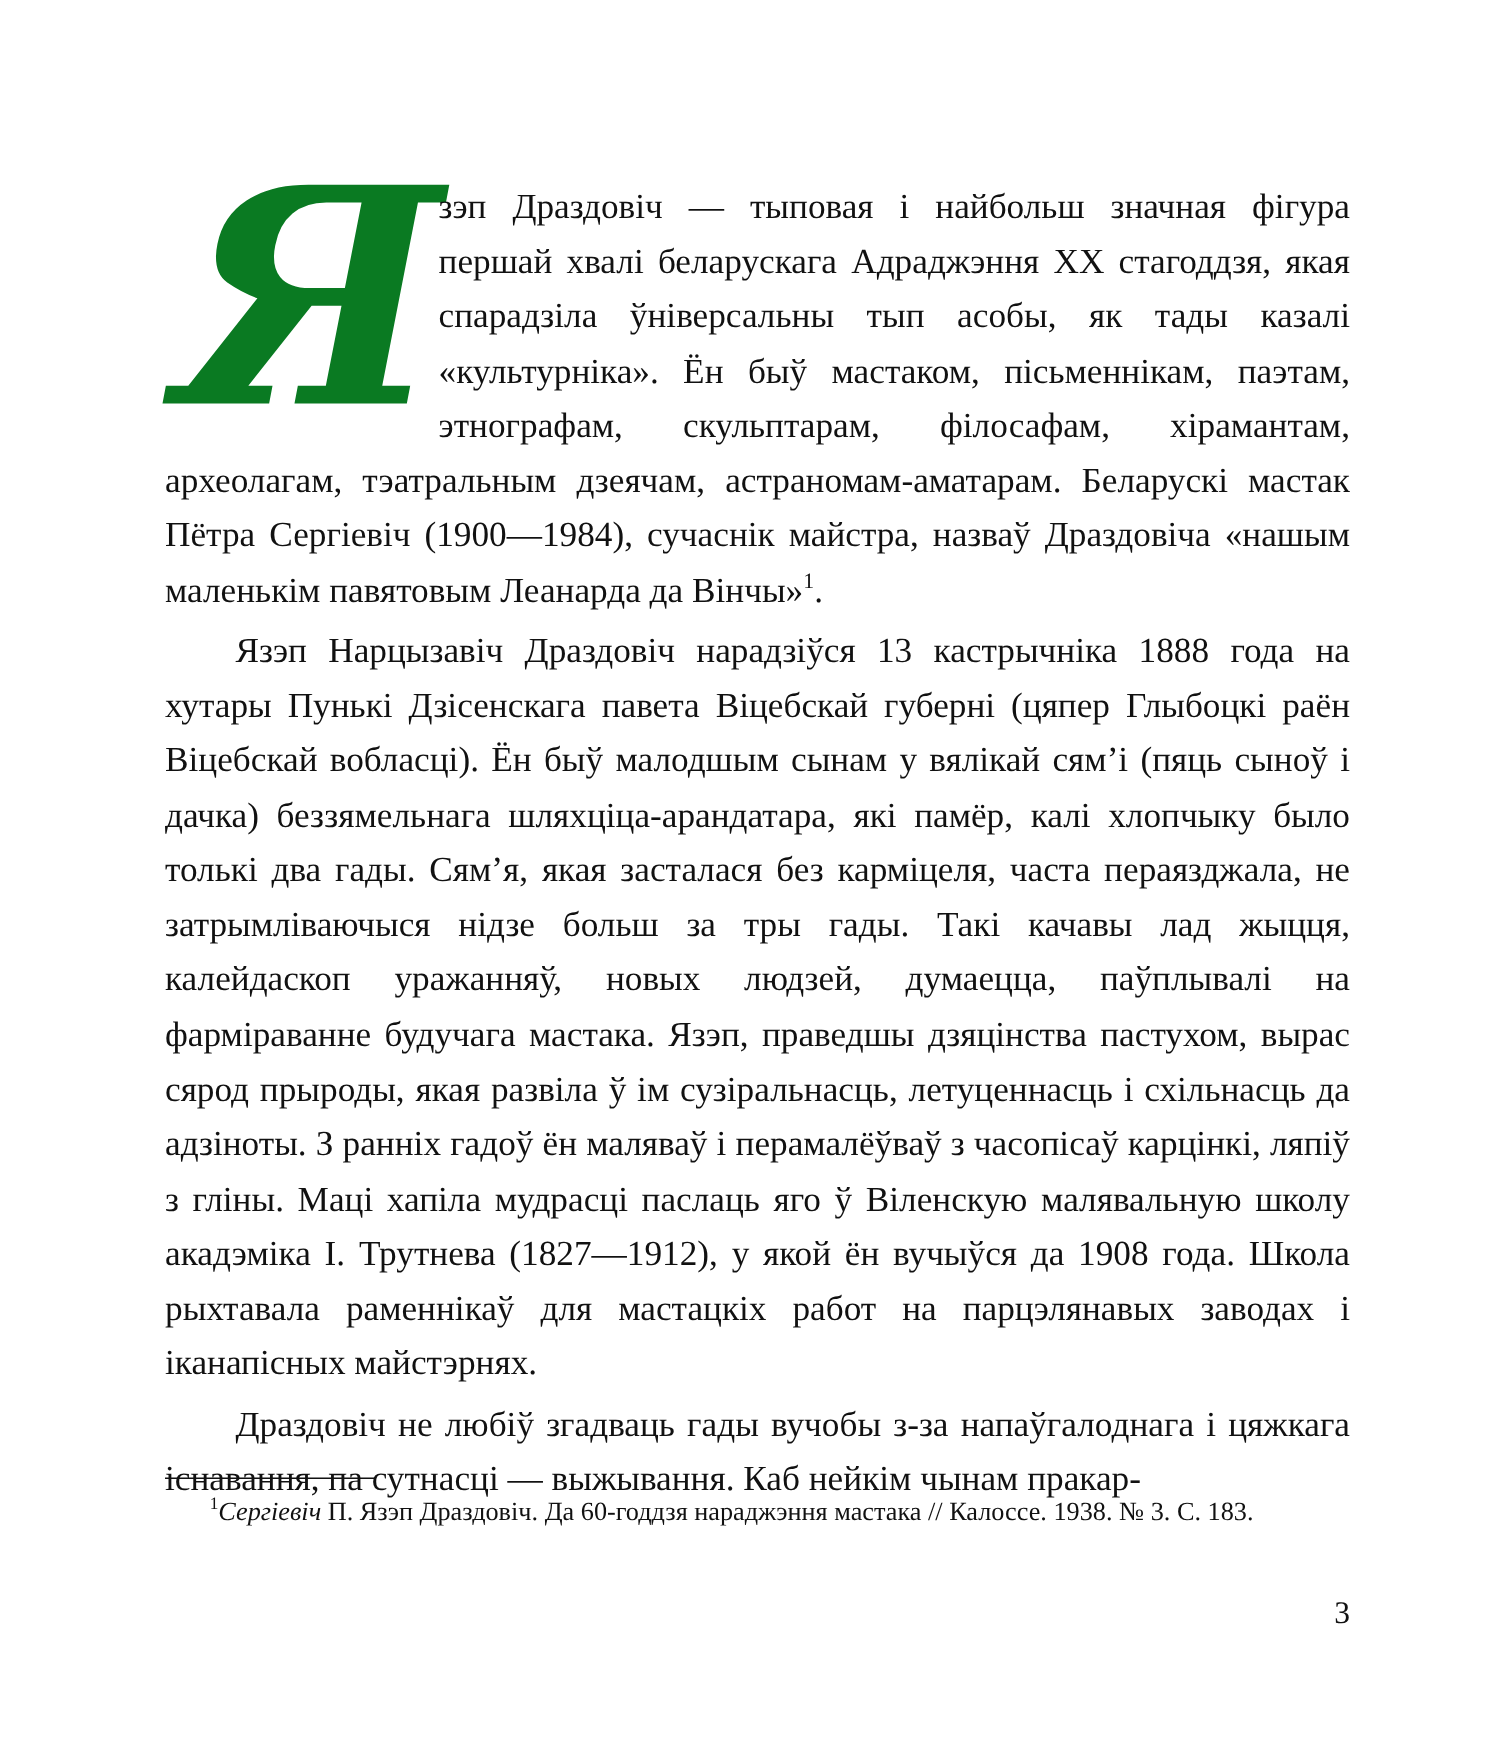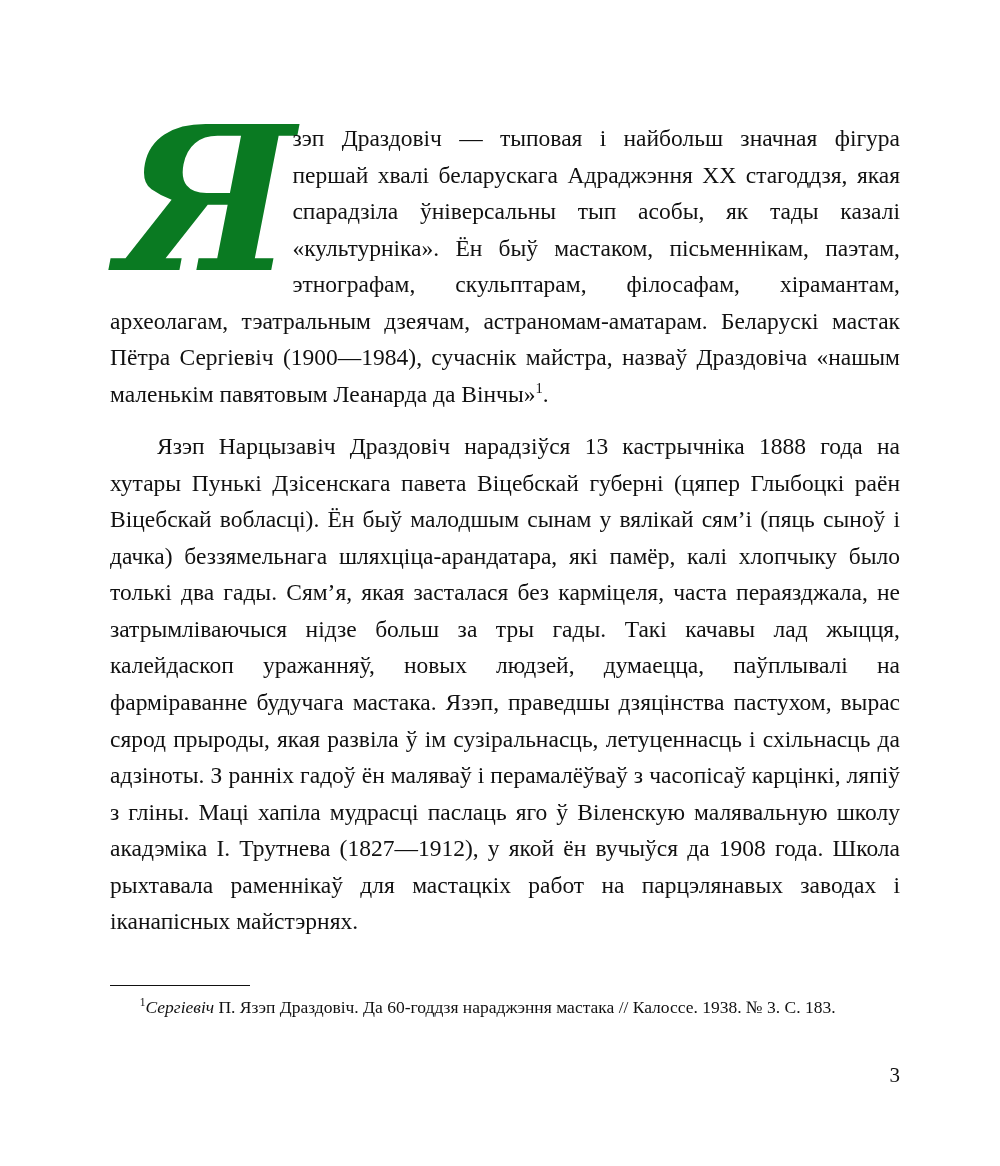--- a/index.html
+++ b/index.html
@@ -42,21 +42,21 @@
   .para {
     font-size: 23.5px;
     line-height: 1.555;
     text-align: justify;
     text-justify: inter-word;
     margin: 0;
     hyphens: manual;
   }
   .para + .para {
     text-indent: 2.0em;
-    margin-top: 16px;
+    margin-top: 4px;
   }
   .para.first {
     text-indent: 0;
   }
   sup {
     font-size: 0.62em;
     vertical-align: super;
     line-height: 0;
   }
   .footnote-area {
@@ -95,20 +95,21 @@
   }
 </style>
 </head>
 <body>
 
 <div class="page">
 
   <div class="content">
     <p class="para first"><span class="dropcap">Я</span><span>зэп Драздовіч — тыповая і найбольш значная фігура першай хвалі беларускага Адраджэння XX стагоддзя, якая спарадзіла ўніверсальны тып асобы, як тады казалі «культурніка». Ён быў мастаком, пісьменнікам, паэтам, этнографам, скульптарам, філосафам, хірамантам, археолагам, тэатральным дзеячам, астраномам-аматарам. Беларускі мастак Пётра Сергіевіч (1900—1984), сучаснік майстра, назваў Драздовіча «нашым маленькім павятовым Леанарда да Вінчы»</span><sup>1</sup>.</p>
     <p class="para">Язэп Нарцызавіч Драздовіч нарадзіўся 13 кастрычніка 1888 года на хутары Пунькі Дзісенскага павета Віцебскай губерні (цяпер Глыбоцкі раён Віцебскай вобласці). Ён быў малодшым сынам у вялікай сям’і (пяць сыноў і дачка) беззямельнага шляхціца-арандатара, які памёр, калі хлопчыку было толькі два гады. Сям’я, якая засталася без карміцеля, часта пераязджала, не затрымліваючыся нідзе больш за тры гады. Такі качавы лад жыцця, калейдаскоп уражанняў, новых людзей, думаецца, паўплывалі на фарміраванне будучага мастака. Язэп, праведшы дзяцінства пастухом, вырас сярод прыроды, якая развіла ў ім сузіральнасць, летуценнасць і схільнасць да адзіноты. З ранніх гадоў ён маляваў і перамалёўваў з часопісаў карцінкі, ляпіў з гліны. Маці хапіла мудрасці паслаць яго ў Віленскую малявальную школу акадэміка І. Трутнева (1827—1912), у якой ён вучыўся да 1908 года. Школа рыхтавала раменнікаў для мастацкіх работ на парцэлянавых заводах і іканапісных майстэрнях.</p>
+    <p class="para">Драздовіч не любіў згадваць гады вучобы з-за напаўгалоднага і цяжкага існавання, па сутнасці — выжывання. Каб нейкім чынам пракар-</p>
   </div>
 
   <div class="footnote-area">
     <div class="footnote-rule"></div>
     <p class="footnote"><span class="fn-mark">1</span><span class="fn-author">Сергіевіч</span><span> П. Язэп Драздовіч. Да 60-годдзя нараджэння мастака // Калоссе. 1938. № 3. С. 183.</span></p>
   </div>
 
   <div class="page-number">3</div>
 
 </div>

